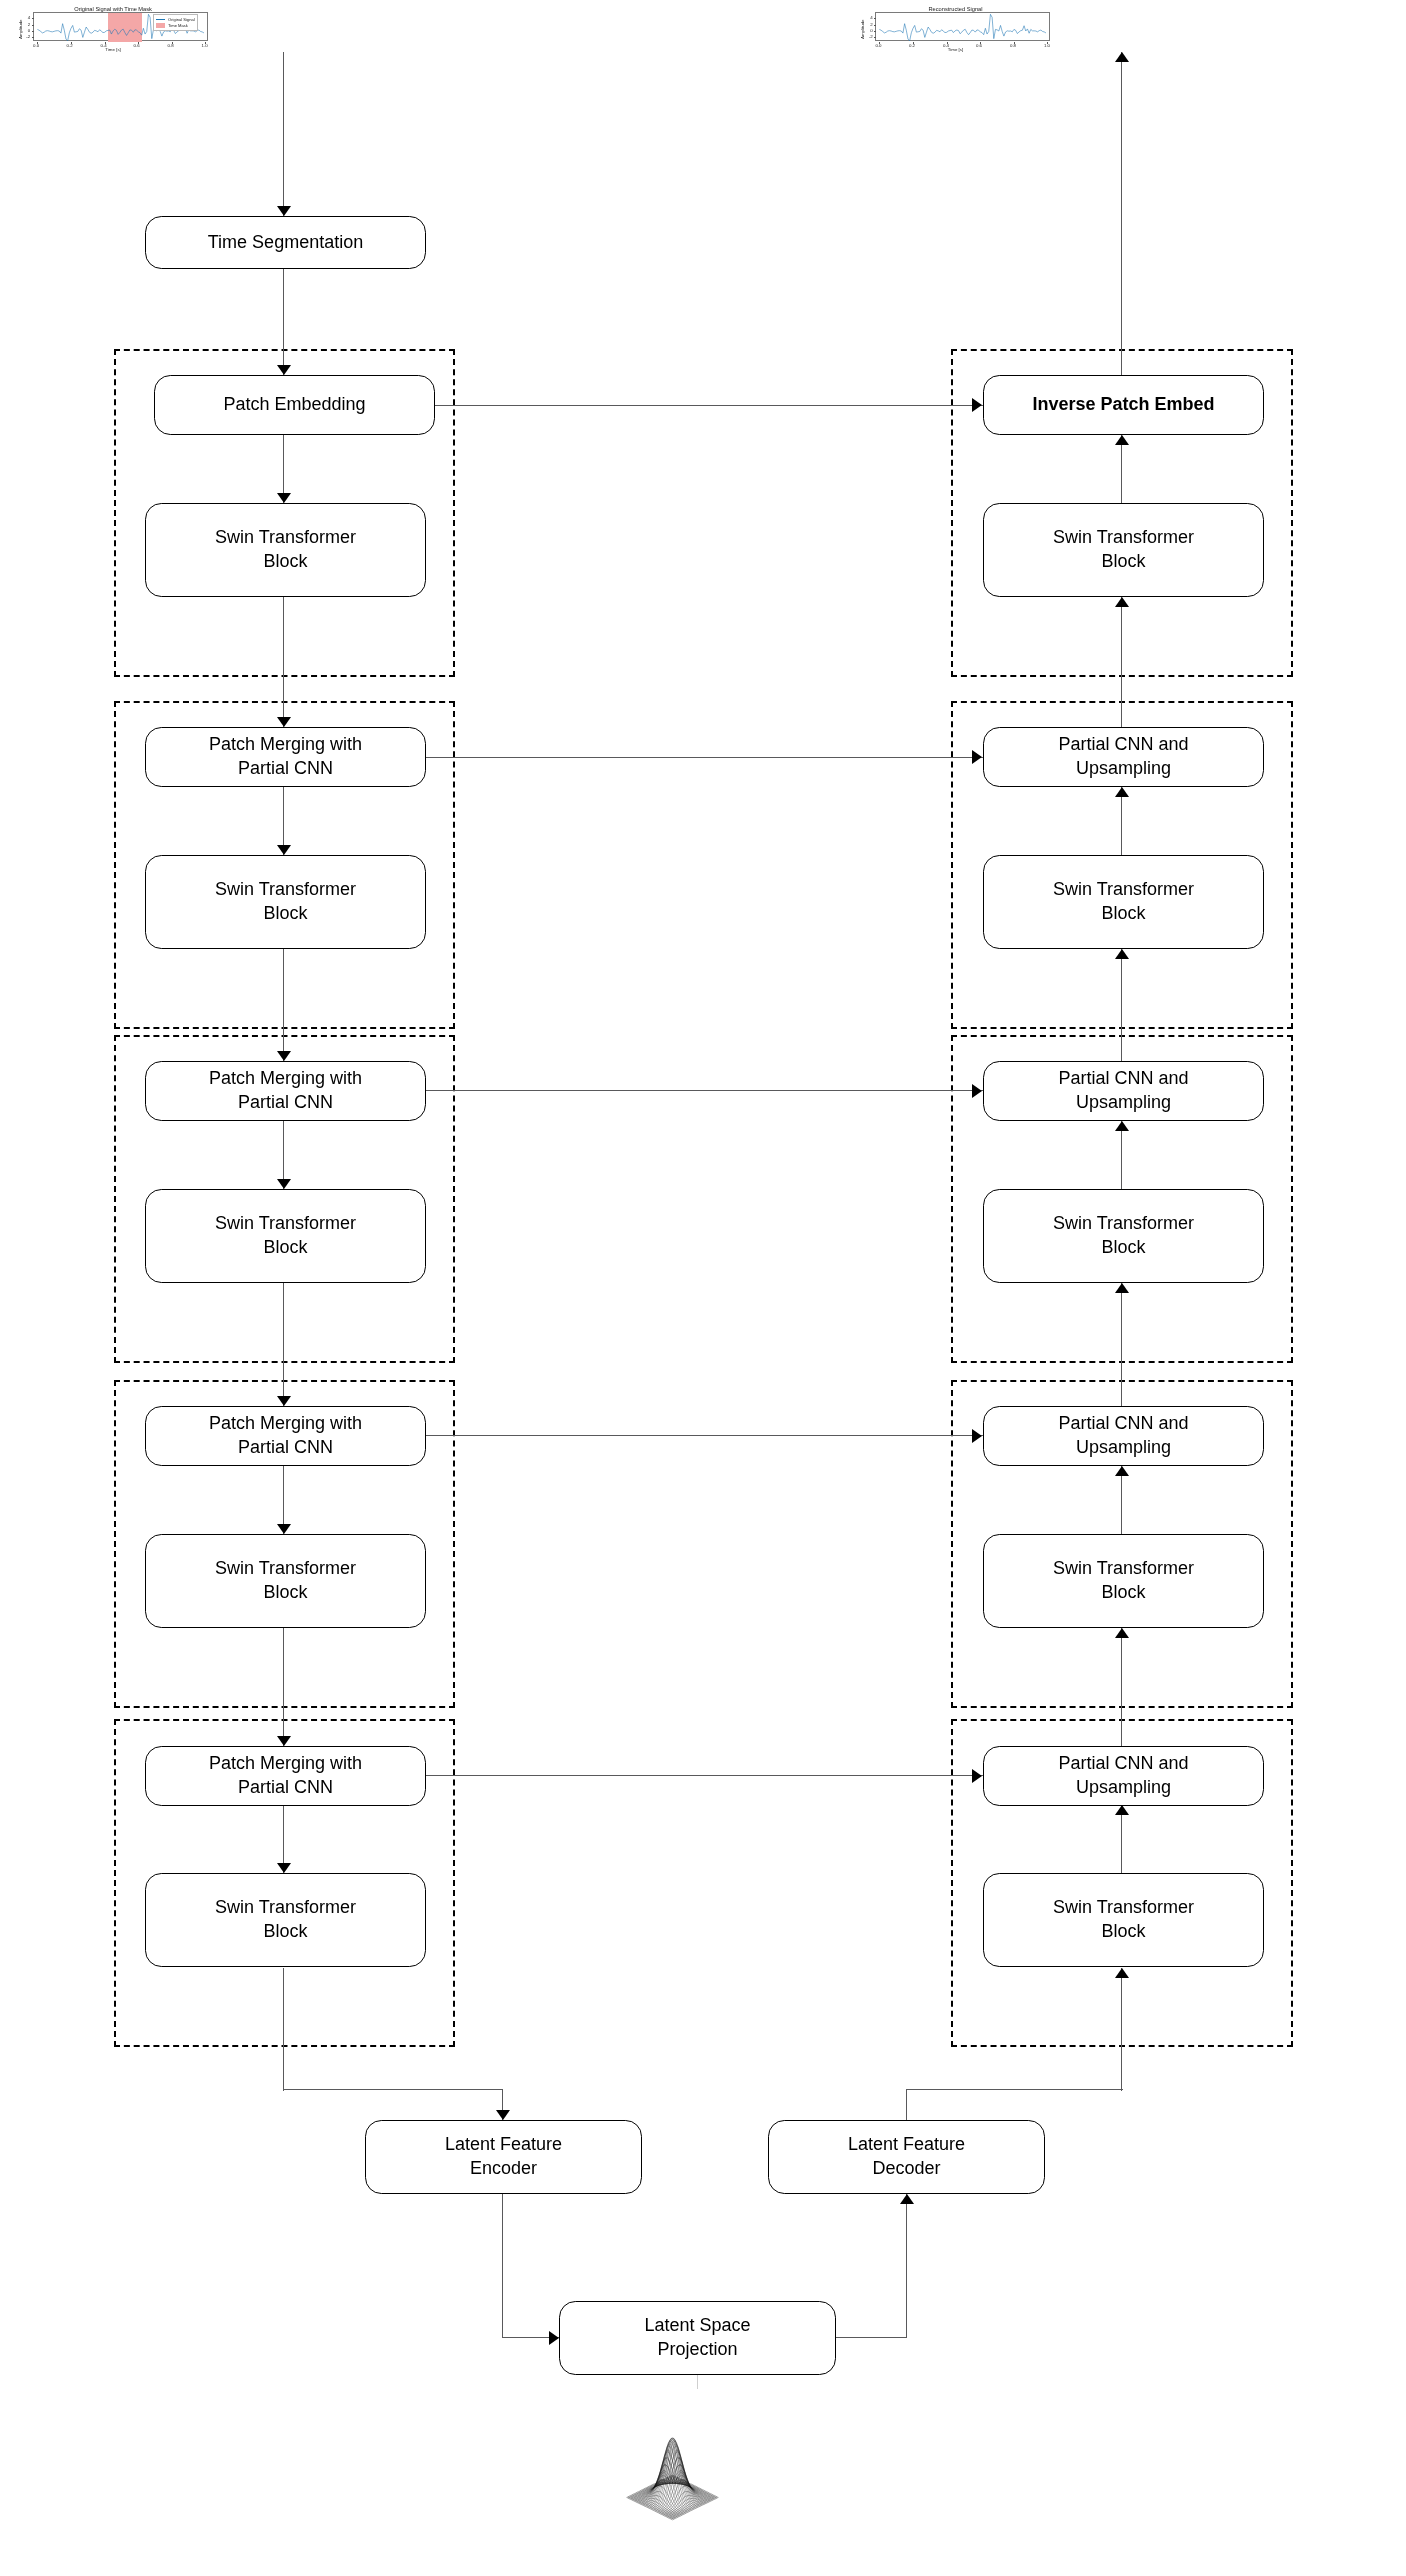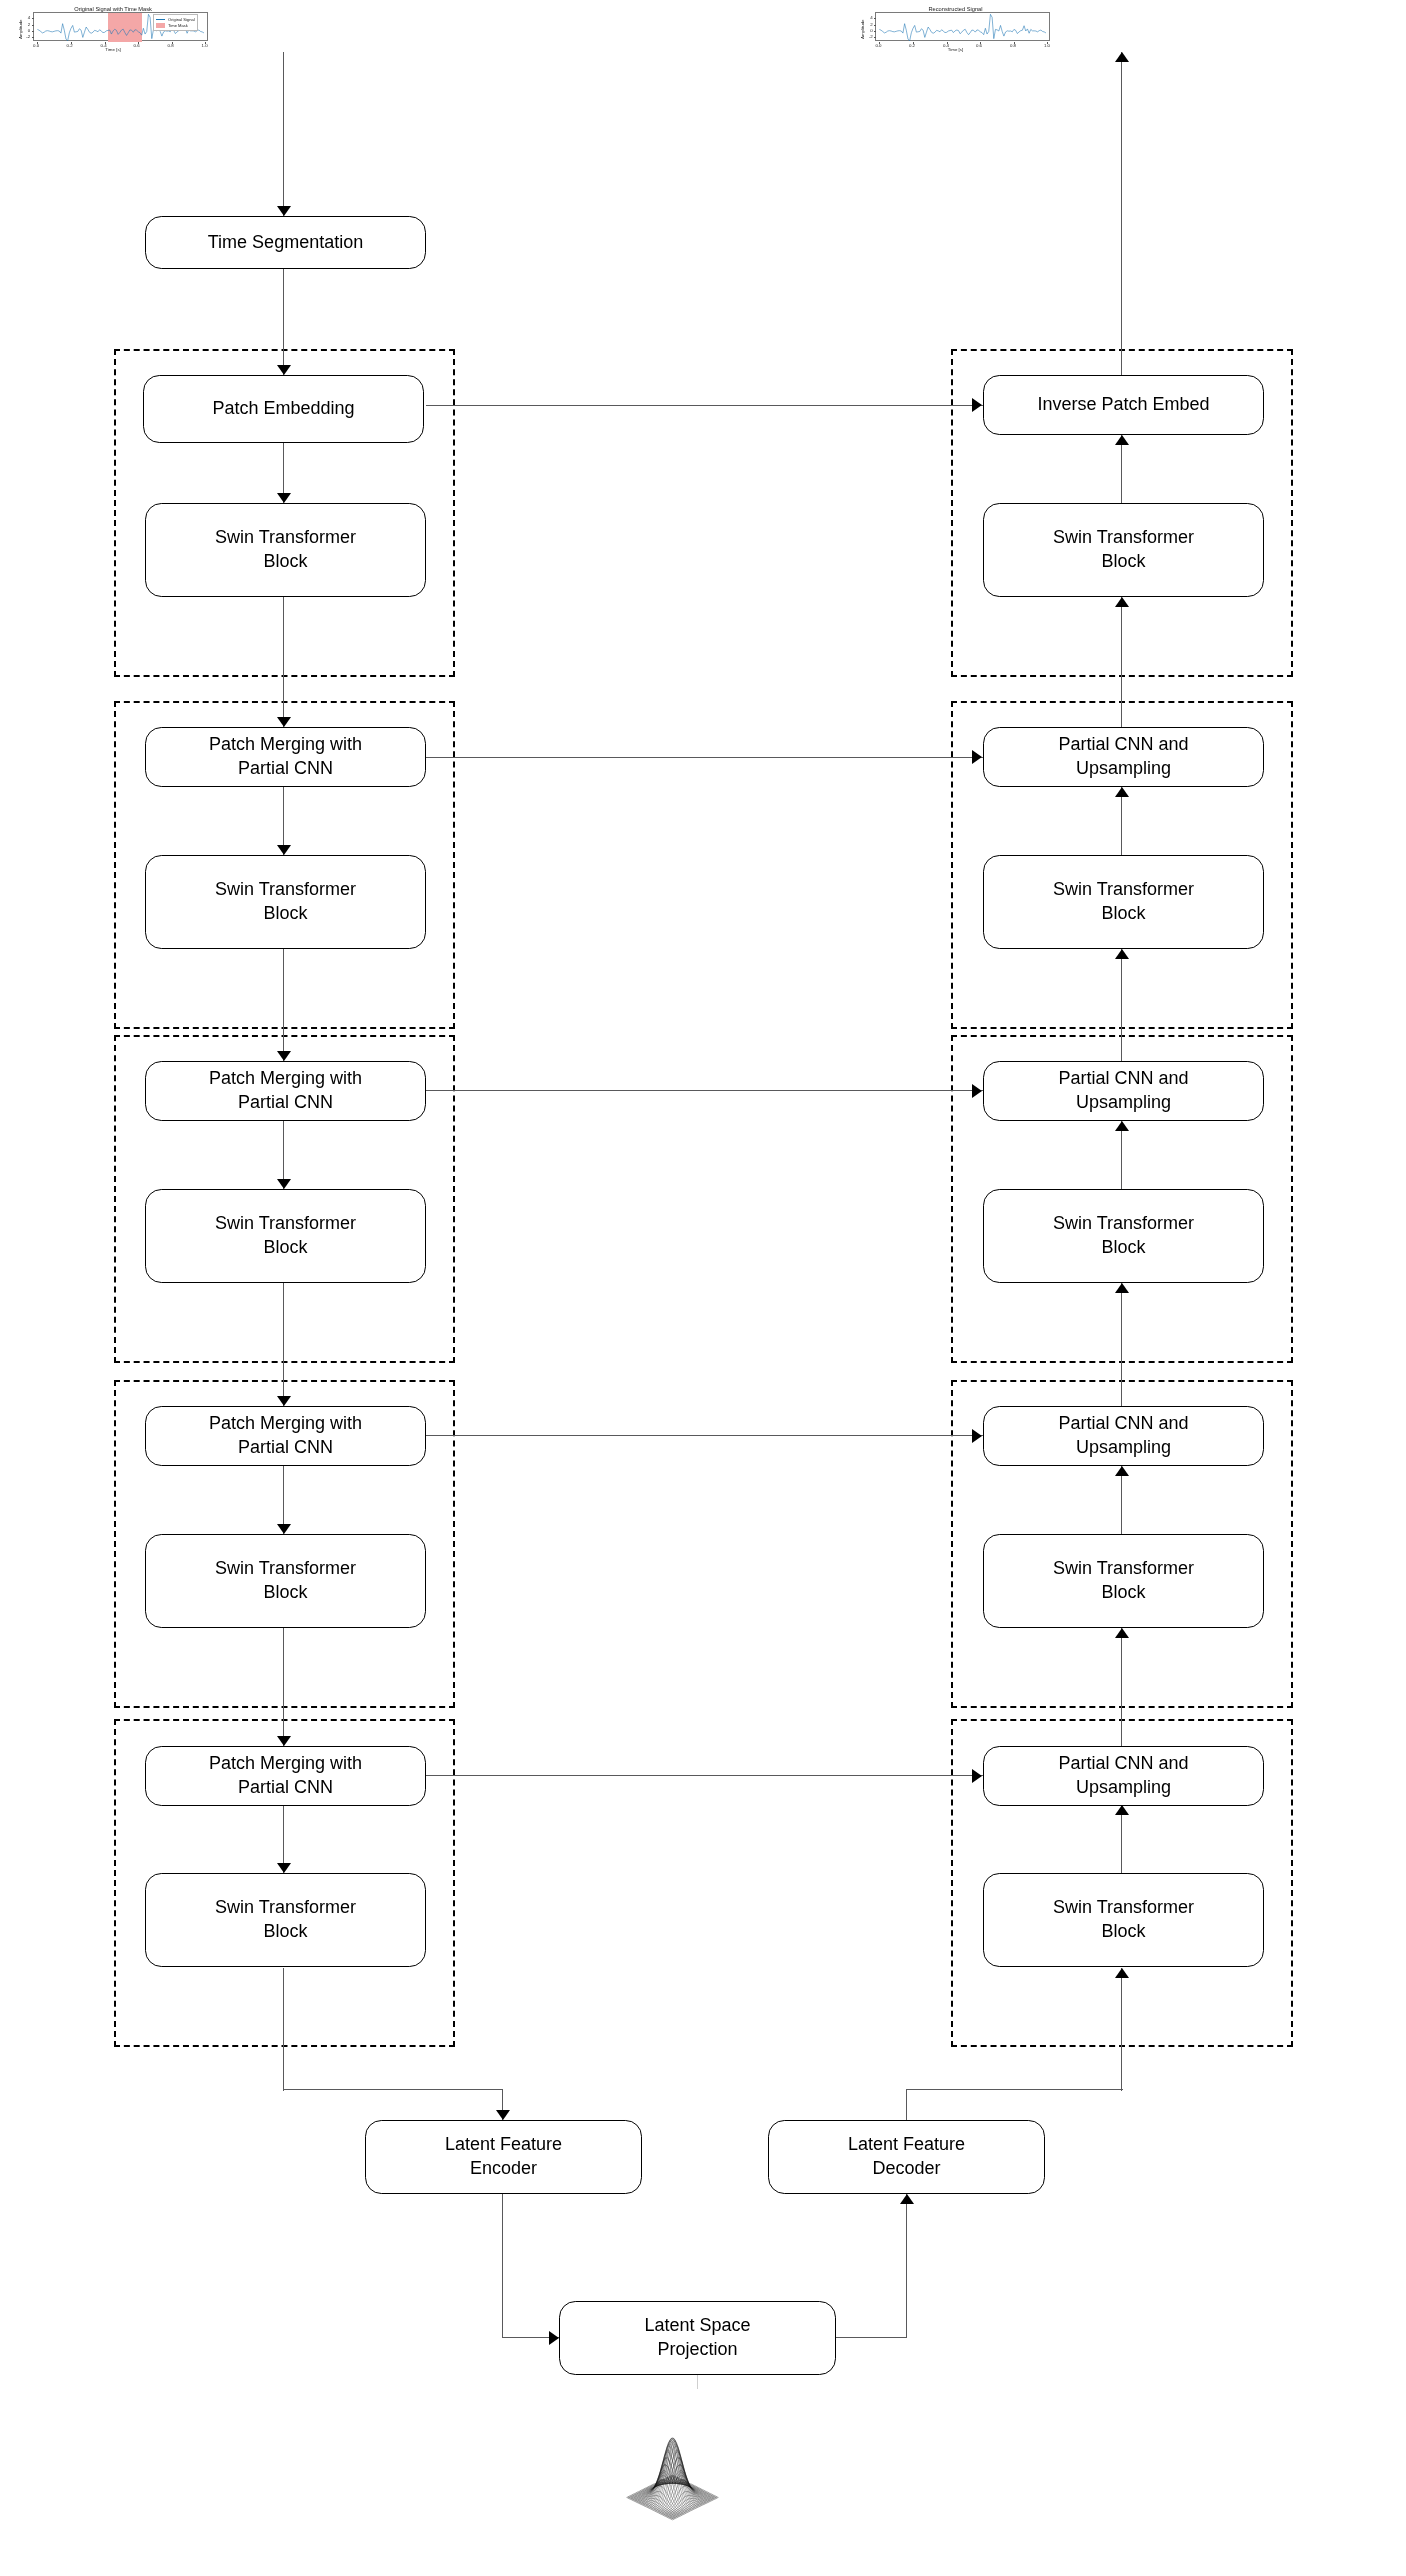--- a/index.html
+++ b/index.html
@@ -155,30 +155,30 @@
   <div id="flow">
       <div class="vline" style="left:283px;top:52px;height:164px;"></div>
       <div class="arrow-d" style="left:277px;top:206px;"></div>
       <div class="node" style="left: 145px; top: 216px; width: 281px; height: 53px;">
         <span>Time Segmentation</span>
       </div>
       <div class="vline" style="left:283px;top:269px;height:106px;"></div>
       <div class="arrow-d" style="left:277px;top:365px;"></div>
       <div class="stage" style="left:114px;top:349px;width:341px;height:328px;"></div>
       <div class="stage" style="left:951px;top:349px;width:342px;height:328px;"></div>
-      <div class="node" style="left: 143px; top: 375px; width: 281px; height: 68px;">
+      <div class="node" style="left: 154px; top: 375px; width: 281px; height: 60px;">
         <span>Patch Embedding</span>
       </div>
       <div class="node" style="left: 145px; top: 503px; width: 281px; height: 94px;">
         <span>Swin Transformer
 Block</span>
       </div>
       <div class="vline" style="left:283px;top:435px;height:68px;"></div>
       <div class="arrow-d" style="left:277px;top:493px;"></div>
-      <div class="node" style="left: 983px; top: 375px; width: 281px; height: 60px;">
+      <div class="node" style="left: 983px; top: 375px; width: 281px; height: 60px; font-weight: bold;">
         <span>Inverse Patch Embed</span>
       </div>
       <div class="node" style="left: 983px; top: 503px; width: 281px; height: 94px;">
         <span>Swin Transformer
 Block</span>
       </div>
       <div class="vline" style="left:1121px;top:435px;height:68px;"></div>
       <div class="arrow-u" style="left:1115px;top:435px;"></div>
       <div class="vline" style="left:283px;top:597px;height:130px;"></div>
       <div class="arrow-d" style="left:277px;top:717px;"></div>

